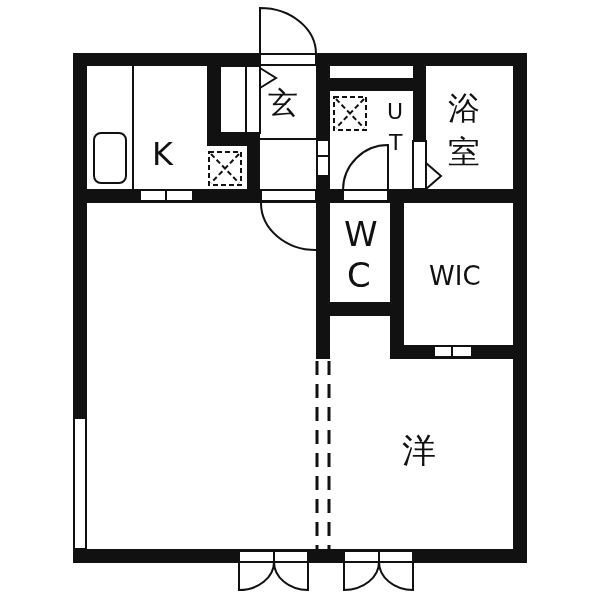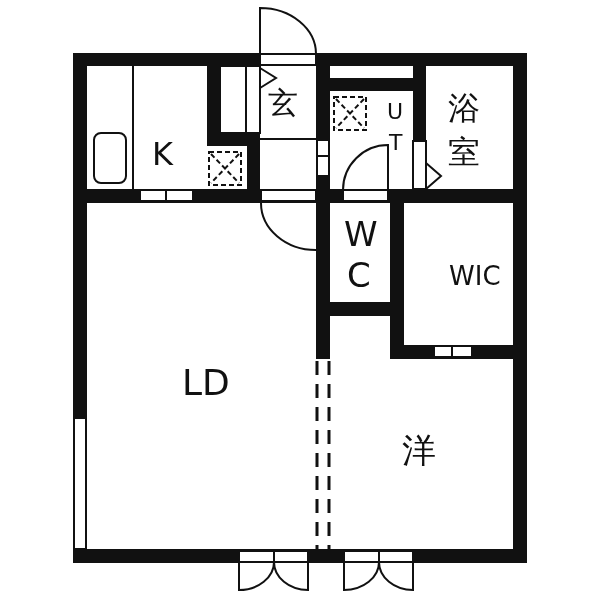--- a/index.html
+++ b/index.html
@@ -109,16 +109,15 @@
 </svg>
 
 <div class="lbl" style="left:152px;top:138px;font-size:32px;">K</div>
 <div class="lbl" style="left:268px;top:88px;font-size:30px;">玄</div>
 <div class="lbl" style="left:387px;top:101px;font-size:22px;">U</div>
 <div class="lbl" style="left:389px;top:132px;font-size:22px;">T</div>
 <div class="lbl" style="left:448px;top:92px;font-size:32px;">浴</div>
 <div class="lbl" style="left:448px;top:136px;font-size:32px;">室</div>
 <div class="lbl" style="left:344px;top:217px;font-size:34px;">W</div>
 <div class="lbl" style="left:347px;top:258px;font-size:34px;">C</div>
-<div class="lbl" style="left:449px;top:263px;font-size:26px;">WIC</div>
-<div class="lbl" style="left:182px;top:365px;font-size:36px;">LD</div>
+<div class="lbl" style="left:429px;top:263px;font-size:26px;">WIC</div>
 <div class="lbl" style="left:402px;top:433px;font-size:34px;">洋</div>
 </div>
 
 </body></html>

